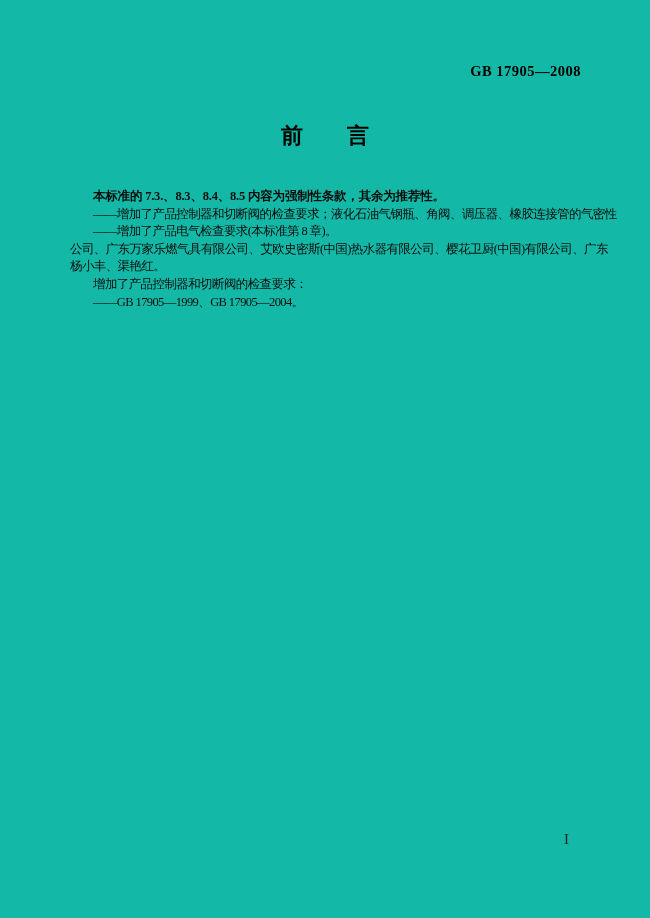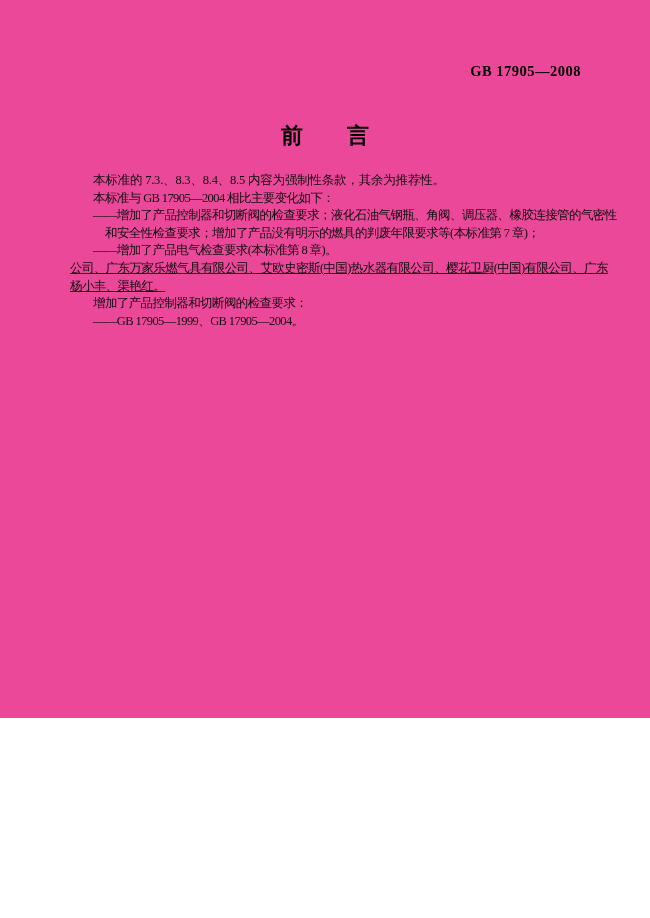--- a/index.html
+++ b/index.html
@@ -3,22 +3,22 @@
 <meta charset="utf-8">
 <style>
   html, body {
     margin: 0;
     padding: 0;
     background: #ffffff;
   }
   .page {
     position: relative;
     width: 650px;
-    height: 718px;
-    background: #ec4899;
+    height: 918px;
+    background: #14b8a6;
     font-family: "Liberation Serif", "DejaVu Serif", serif;
     color: #111111;
     overflow: hidden;
   }
   .std-number {
     position: absolute;
     top: 63px;
     right: 69px;
     font-size: 14.5px;
     font-weight: bold;
@@ -47,22 +47,22 @@
     line-height: 17.6px;
     letter-spacing: -0.6px;
     color: #0d0d0d;
   }
   .line {
     white-space: nowrap;
     height: 17.6px;
   }
   .line.indent-para { padding-left: 23px; }
   .line.indent-hang { padding-left: 35px; }
-  .line.indent-flush { padding-left: 0; text-decoration: underline; }
-  .line.bold { font-weight: normal; letter-spacing: -0.2px; }
+  .line.indent-flush { padding-left: 0; }
+  .line.bold { font-weight: bold; letter-spacing: -0.2px; margin-top: 16px; }
   .page-number {
     position: absolute;
     top: 831px;
     right: 81px;
     font-size: 15px;
     color: #222222;
   }
 </style>
 </head>
 <body>
@@ -71,23 +71,21 @@
 
   <div class="std-number">GB 17905—2008</div>
 
   <div class="doc-title">
     <span>前</span>
     <span>言</span>
   </div>
 
   <div class="body-text">
       <div class="line indent-para bold">本标准的 7.3.、8.3、8.4、8.5 内容为强制性条款，其余为推荐性。</div>
-      <div class="line indent-para">本标准与 GB 17905—2004 相比主要变化如下：</div>
       <div class="line indent-para">——增加了产品控制器和切断阀的检查要求；液化石油气钢瓶、角阀、调压器、橡胶连接管的气密性</div>
-      <div class="line indent-hang">和安全性检查要求；增加了产品没有明示的燃具的判废年限要求等(本标准第 7 章)；</div>
       <div class="line indent-para">——增加了产品电气检查要求(本标准第 8 章)。</div>
       <div class="line indent-flush">公司、广东万家乐燃气具有限公司、艾欧史密斯(中国)热水器有限公司、樱花卫厨(中国)有限公司、广东</div>
       <div class="line indent-flush">杨小丰、渠艳红。</div>
       <div class="line indent-para">增加了产品控制器和切断阀的检查要求：</div>
       <div class="line indent-para">——GB 17905—1999、GB 17905—2004。</div>
     </div>
 
   <div class="page-number">I</div>
 
 </div>

